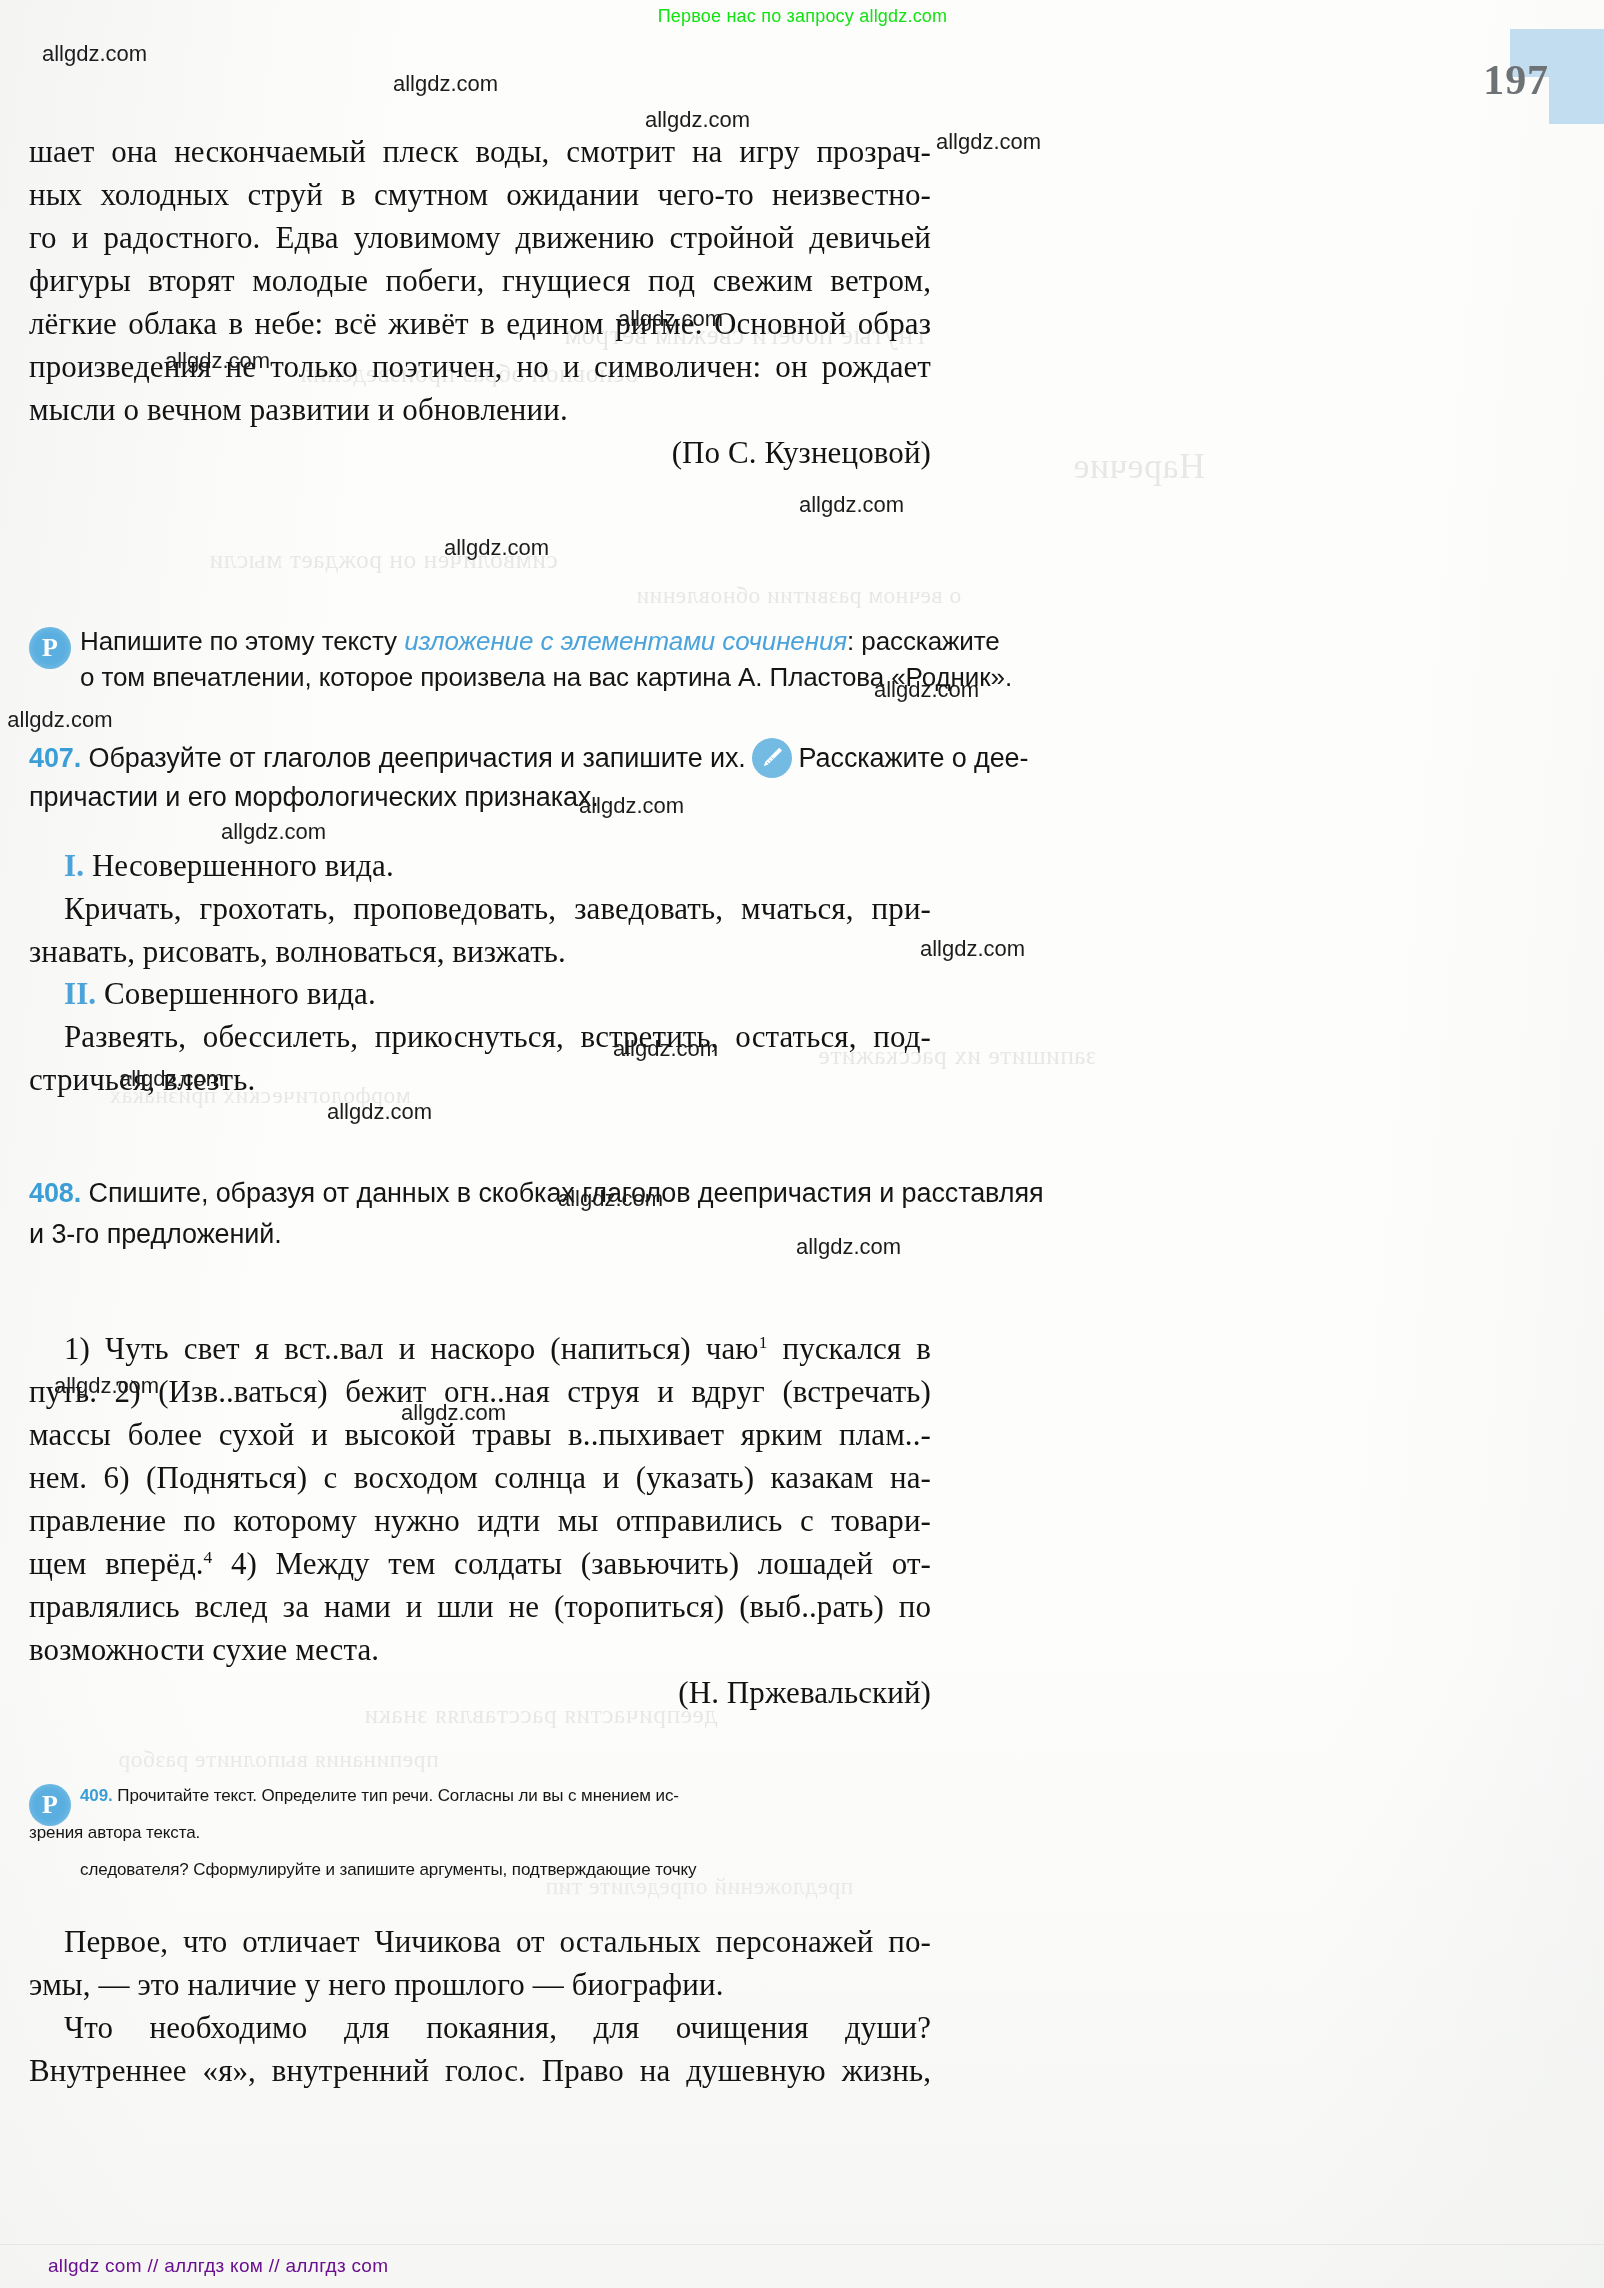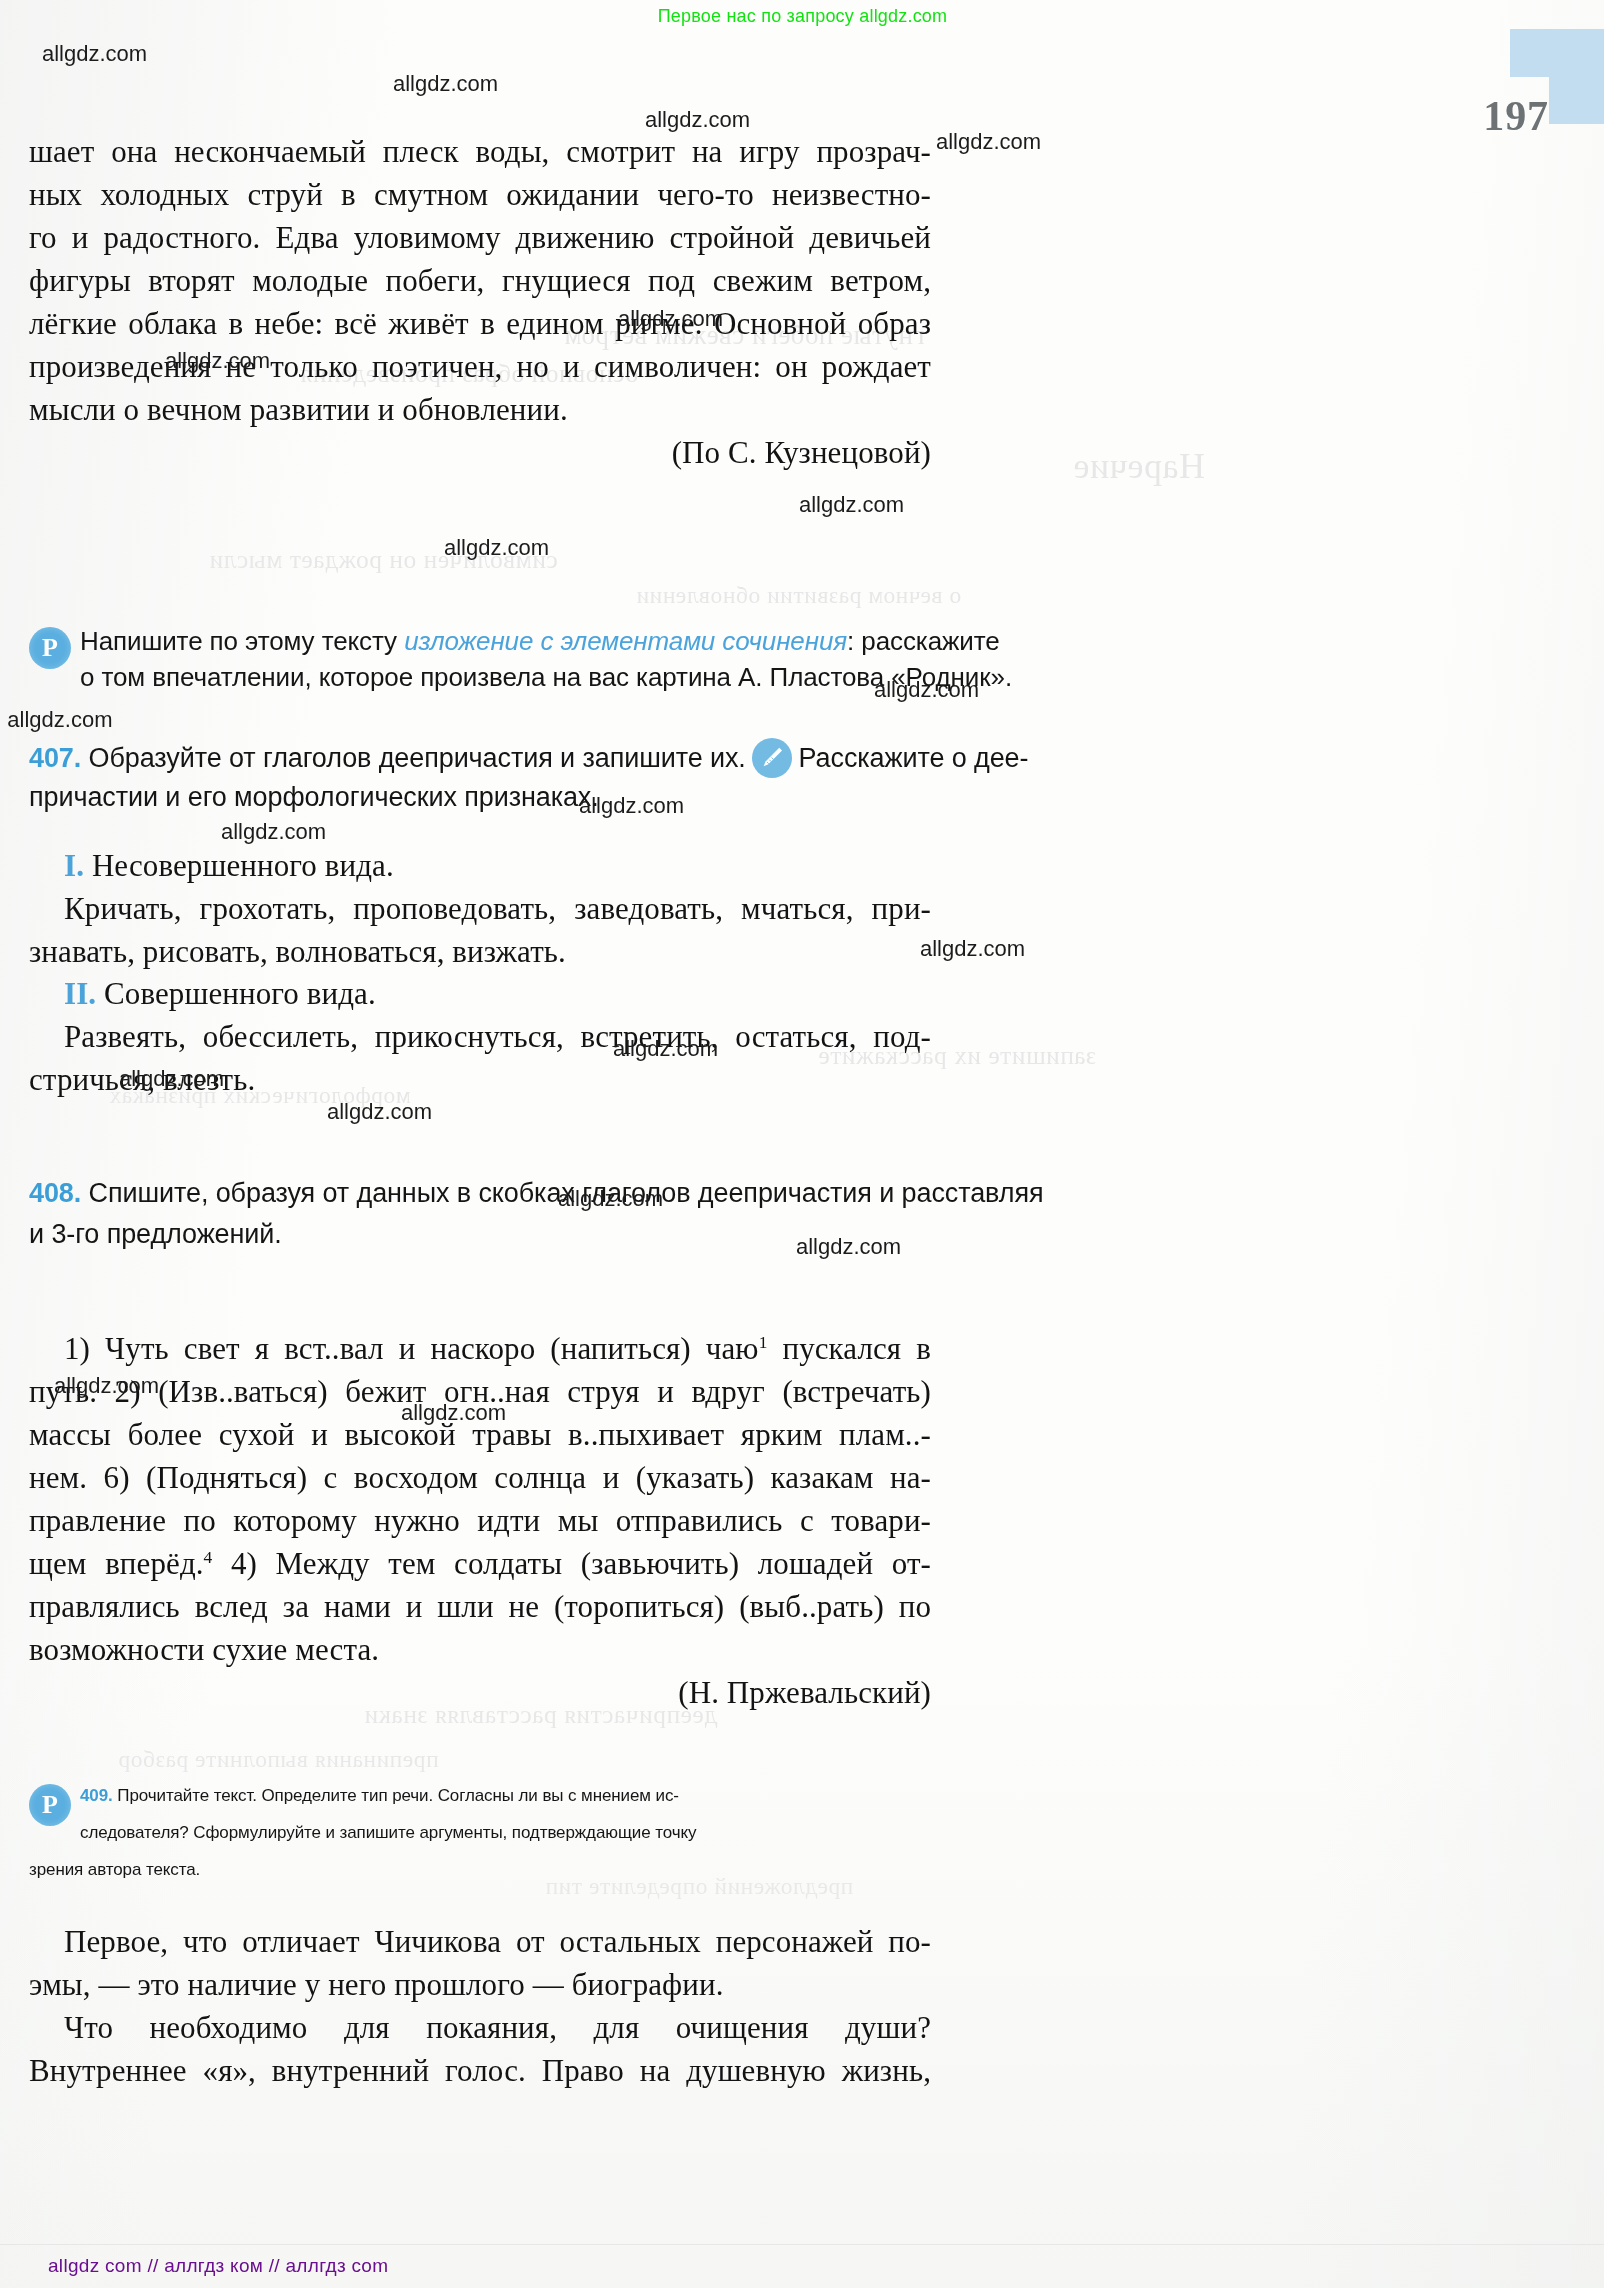--- a/index.html
+++ b/index.html
@@ -76,21 +76,20 @@
   .pagenum {
     position: absolute;
     top: 56px;
     right: 56px;
     font-family: "Liberation Serif", serif;
     font-weight: bold;
     font-size: 42px;
     color: #6d7275;
     letter-spacing: 0.9px;
     z-index: 5;
-    margin-top: 36px;
   }
 
   
   .wm {
     position: absolute;
     font-family: "Liberation Sans", sans-serif;
     font-size: 22px;
     color: #1c1c1c;
     white-space: nowrap;
     z-index: 4;
@@ -318,22 +317,22 @@
       <div class="just-line last-line">возможности сухие места.</div>
       <div class="just-line right-line">(Н. Пржевальский)</div>
     </div>
 
     <div class="icon-r" style="left:29px; top:1784px;">
       <span>Р</span>
     </div>
     <div class="sans-block" style="position:absolute; left:80px; top:1777px; width:862px; font-size:17px; line-height:37px;">
       <div class="line"><span class="ex-num">409.</span>
         <span>Прочитайте текст. Определите тип речи. Согласны ли вы с мнением ис-</span></div>
+      <div class="line" style="margin-left:-51px;">зрения автора текста.</div>
       <div class="line">следователя? Сформулируйте и запишите аргументы, подтверждающие точку</div>
-      <div class="line" style="margin-left:-51px;">зрения автора текста.</div>
     </div>
 
     <div class="serif-block" style="position:absolute; left:29px; top:1920px; width:902px;">
       <div class="just-line" style="text-indent:35px;">Первое, что отличает Чичикова от остальных персонажей по-</div>
       <div class="just-line last-line">эмы, — это наличие у него прошлого — биографии.</div>
       <div class="just-line" style="text-indent:35px;">Что необходимо для покаяния, для очищения души?</div>
       <div class="just-line">Внутреннее «я», внутренний голос. Право на душевную жизнь,</div>
     </div>
 
   </div>

